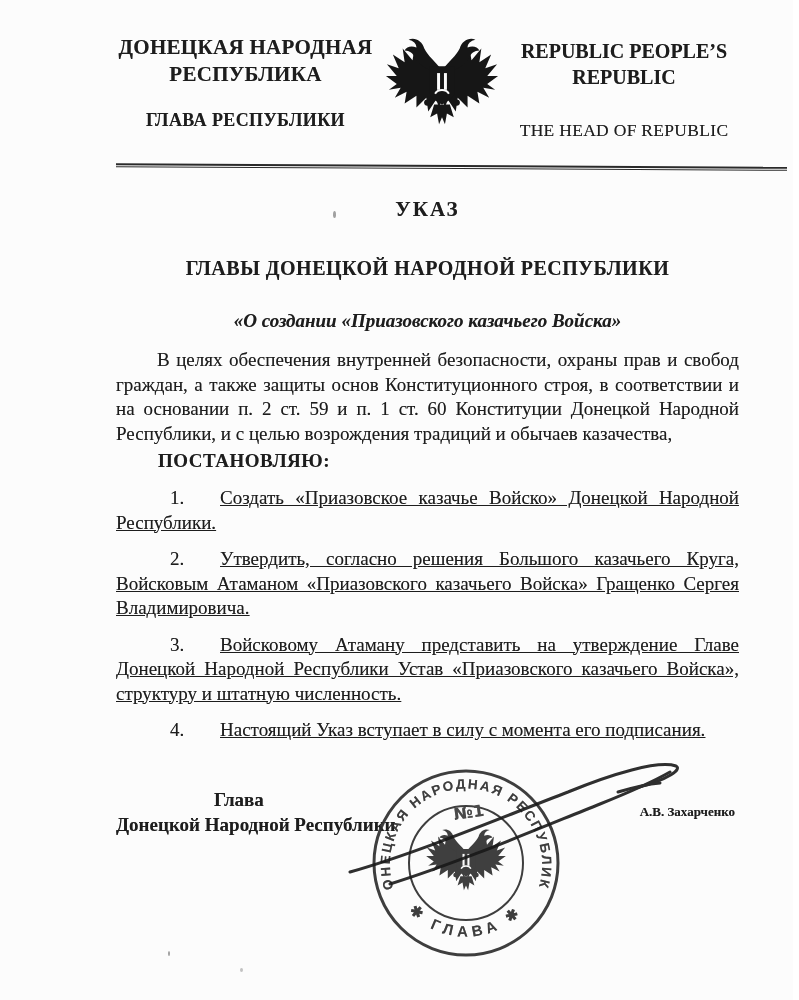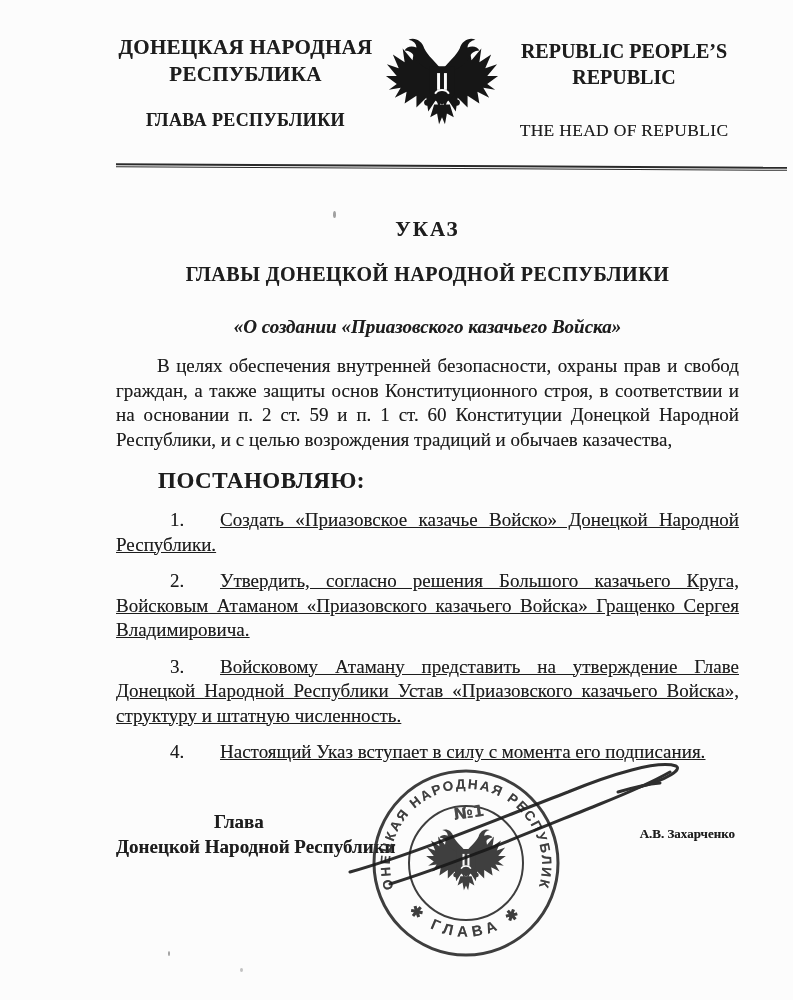--- a/index.html
+++ b/index.html
@@ -20,29 +20,29 @@
   .lh-right { flex:1; text-align:center; padding-top:12px; }
   .org-en { font-size:20px; font-weight:bold; line-height:1.3; width:230px; margin:0 auto; }
   .dept-en { font-size:17.5px; font-weight:normal; margin-top:30px; letter-spacing:0.3px; }
   
   .rule {
     margin-top:24px; margin-right:-48px; height:4px;
     border-top:2.5px solid #2a2a2a; border-bottom:1.5px solid #2a2a2a;
     transform:rotate(0.3deg);
   }
   
-  .doc-title { text-align:center; font-size:21px; font-weight:bold; letter-spacing:2px; margin-top:48px; }
-  .doc-issuer { text-align:center; font-size:20px; font-weight:bold; letter-spacing:0.5px; margin-top:21px; }
+  .doc-title { text-align:center; font-size:21px; font-weight:bold; letter-spacing:2px; margin-top:28px; }
+  .doc-issuer { text-align:center; font-size:20px; font-weight:bold; letter-spacing:0.5px; margin-top:35px; }
   .doc-subject { text-align:center; font-size:19px; font-weight:bold; font-style:italic; margin-top:30px; }
   
   .preamble {
     margin-top:16px; font-size:19px; line-height:24.5px;
     text-align:justify; text-indent:41px;
   }
-  .resolve { margin-top:16px; margin-left:42px; font-size:23px; font-weight:bold; letter-spacing:0.5px; }
+  .resolve { margin-top:4px; margin-left:42px; font-size:19px; font-weight:bold; letter-spacing:0.5px; }
   .items { margin-top:14px;text-decoration:underline; }
   .item { font-size:19px; line-height:24.5px; text-align:justify; margin-bottom:12px; }
   .item .num { display:inline-block; margin-left:54px; width:50px; }
   
   .sig-row { margin-top:44px; display:flex; justify-content:space-between; align-items:center; position:relative; z-index:1; }
   .sig-left { font-size:19px; font-weight:bold; line-height:25px; }
   .sig-post1 { margin-left:98px; }
   .sig-name { font-size:13px; font-weight:bold; padding-right:4px; }
   
   .footer { margin-top:30px; font-size:19px; font-weight:bold; line-height:26px; position:relative; z-index:1; }

